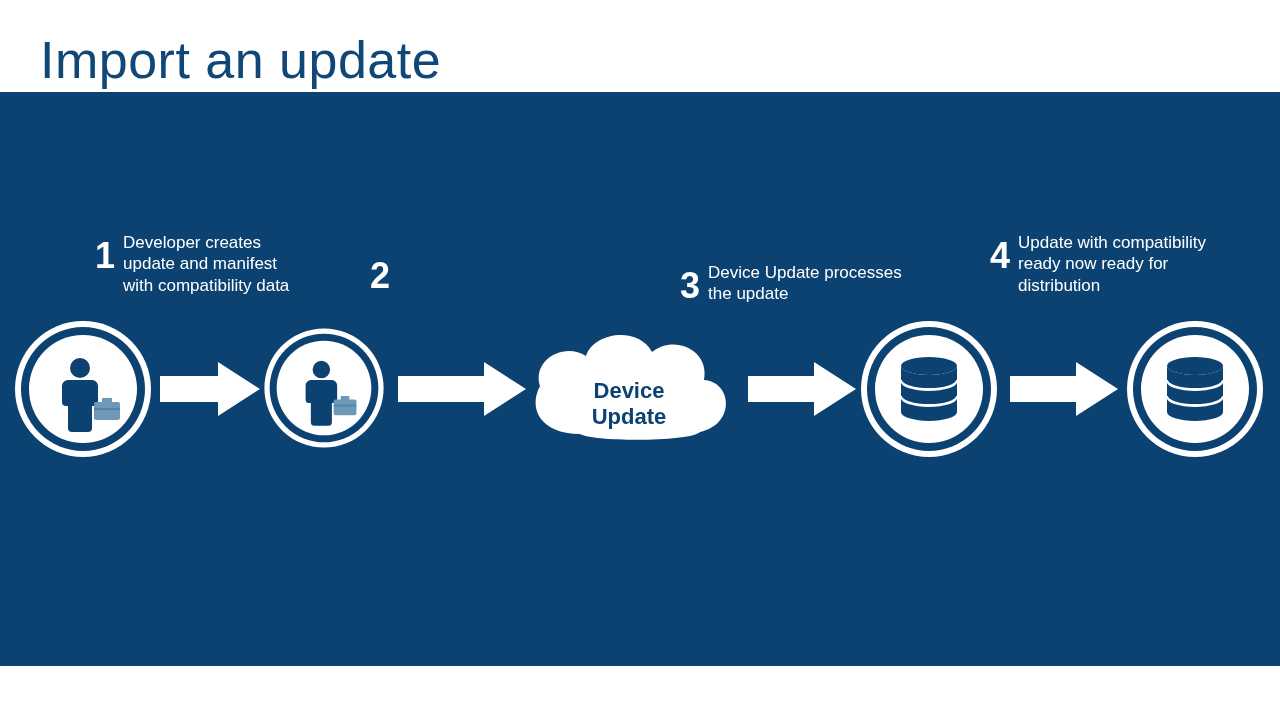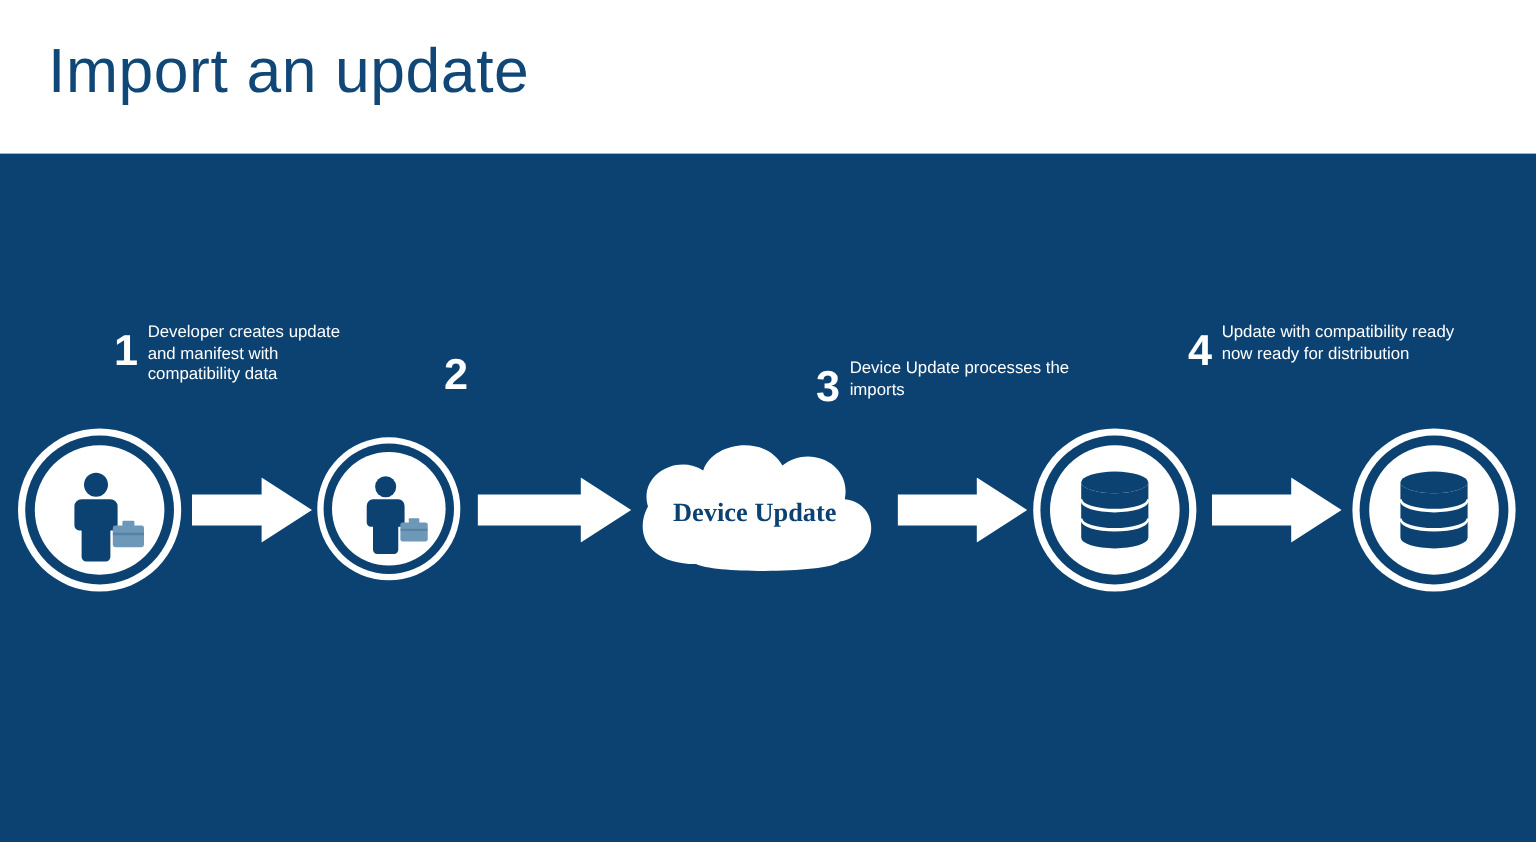--- a/index.html
+++ b/index.html
@@ -4,21 +4,21 @@
 <style>
   * { box-sizing: border-box; margin: 0; padding: 0; }
   body {
     width: 1280px;
     height: 702px;
     font-family: "Segoe UI", "Segoe UI Light", Arial, sans-serif;
     background: #fff;
     overflow: hidden;
   }
   .header {
-    height: 128px;
+    height: 92px;
     padding: 30px 40px 0 40px;
     background: #fff;
   }
   .header h1 {
     font-size: 52px;
     font-weight: 300;
     color: #114777;
     letter-spacing: 0.5px;
   }
   .stage {
@@ -34,38 +34,37 @@
     align-items: flex-start;
     gap: 8px;
   }
   .step-num {
     font-size: 36px;
     font-weight: 700;
     line-height: 1;
     margin-top: 6px;
   }
   .step-text {
-    font-size: 14px;
+    font-size: 17px;
     line-height: 1.25;
     font-weight: 400;
   }
   svg { display: block; }
   .node {
     position: absolute;
   }
   .arrow {
     position: absolute;
   }
   .cloud-label {
     position: absolute;
     font-weight: 700;
     color: #0c4272;
     font-size: 22px;
     text-align: center;
-    font-family: Liberation Serif, serif;
   }
 </style>
 </head>
 <body>
 
 <div class="header">
   <h1>Import an update</h1>
 </div>
 
 <div class="stage">
@@ -74,21 +73,21 @@
     <div class="step-num">1</div>
     <div class="step-text">Developer creates update and manifest with compatibility data</div>
   </div>
 
   <div class="step-label" style="left:370px; top:160px; width:210px;">
     <div class="step-num">2</div>
   </div>
 
   <div class="step-label" style="left:680px; top:170px; width:230px;">
     <div class="step-num">3</div>
-    <div class="step-text">Device Update processes the imports</div>
+    <div class="step-text">Device Update processes the update</div>
   </div>
 
   <div class="step-label" style="left:990px; top:140px; width:230px;">
     <div class="step-num">4</div>
     <div class="step-text">Update with compatibility ready now ready for distribution</div>
   </div>
 
   <div class="node" style="left:10px; top:224px;">
     <svg width="146" height="146" viewBox="0 0 146 146">
       <circle cx="73" cy="73" r="68" fill="#ffffff" stroke="#0c4272" stroke-width="0"></circle>

